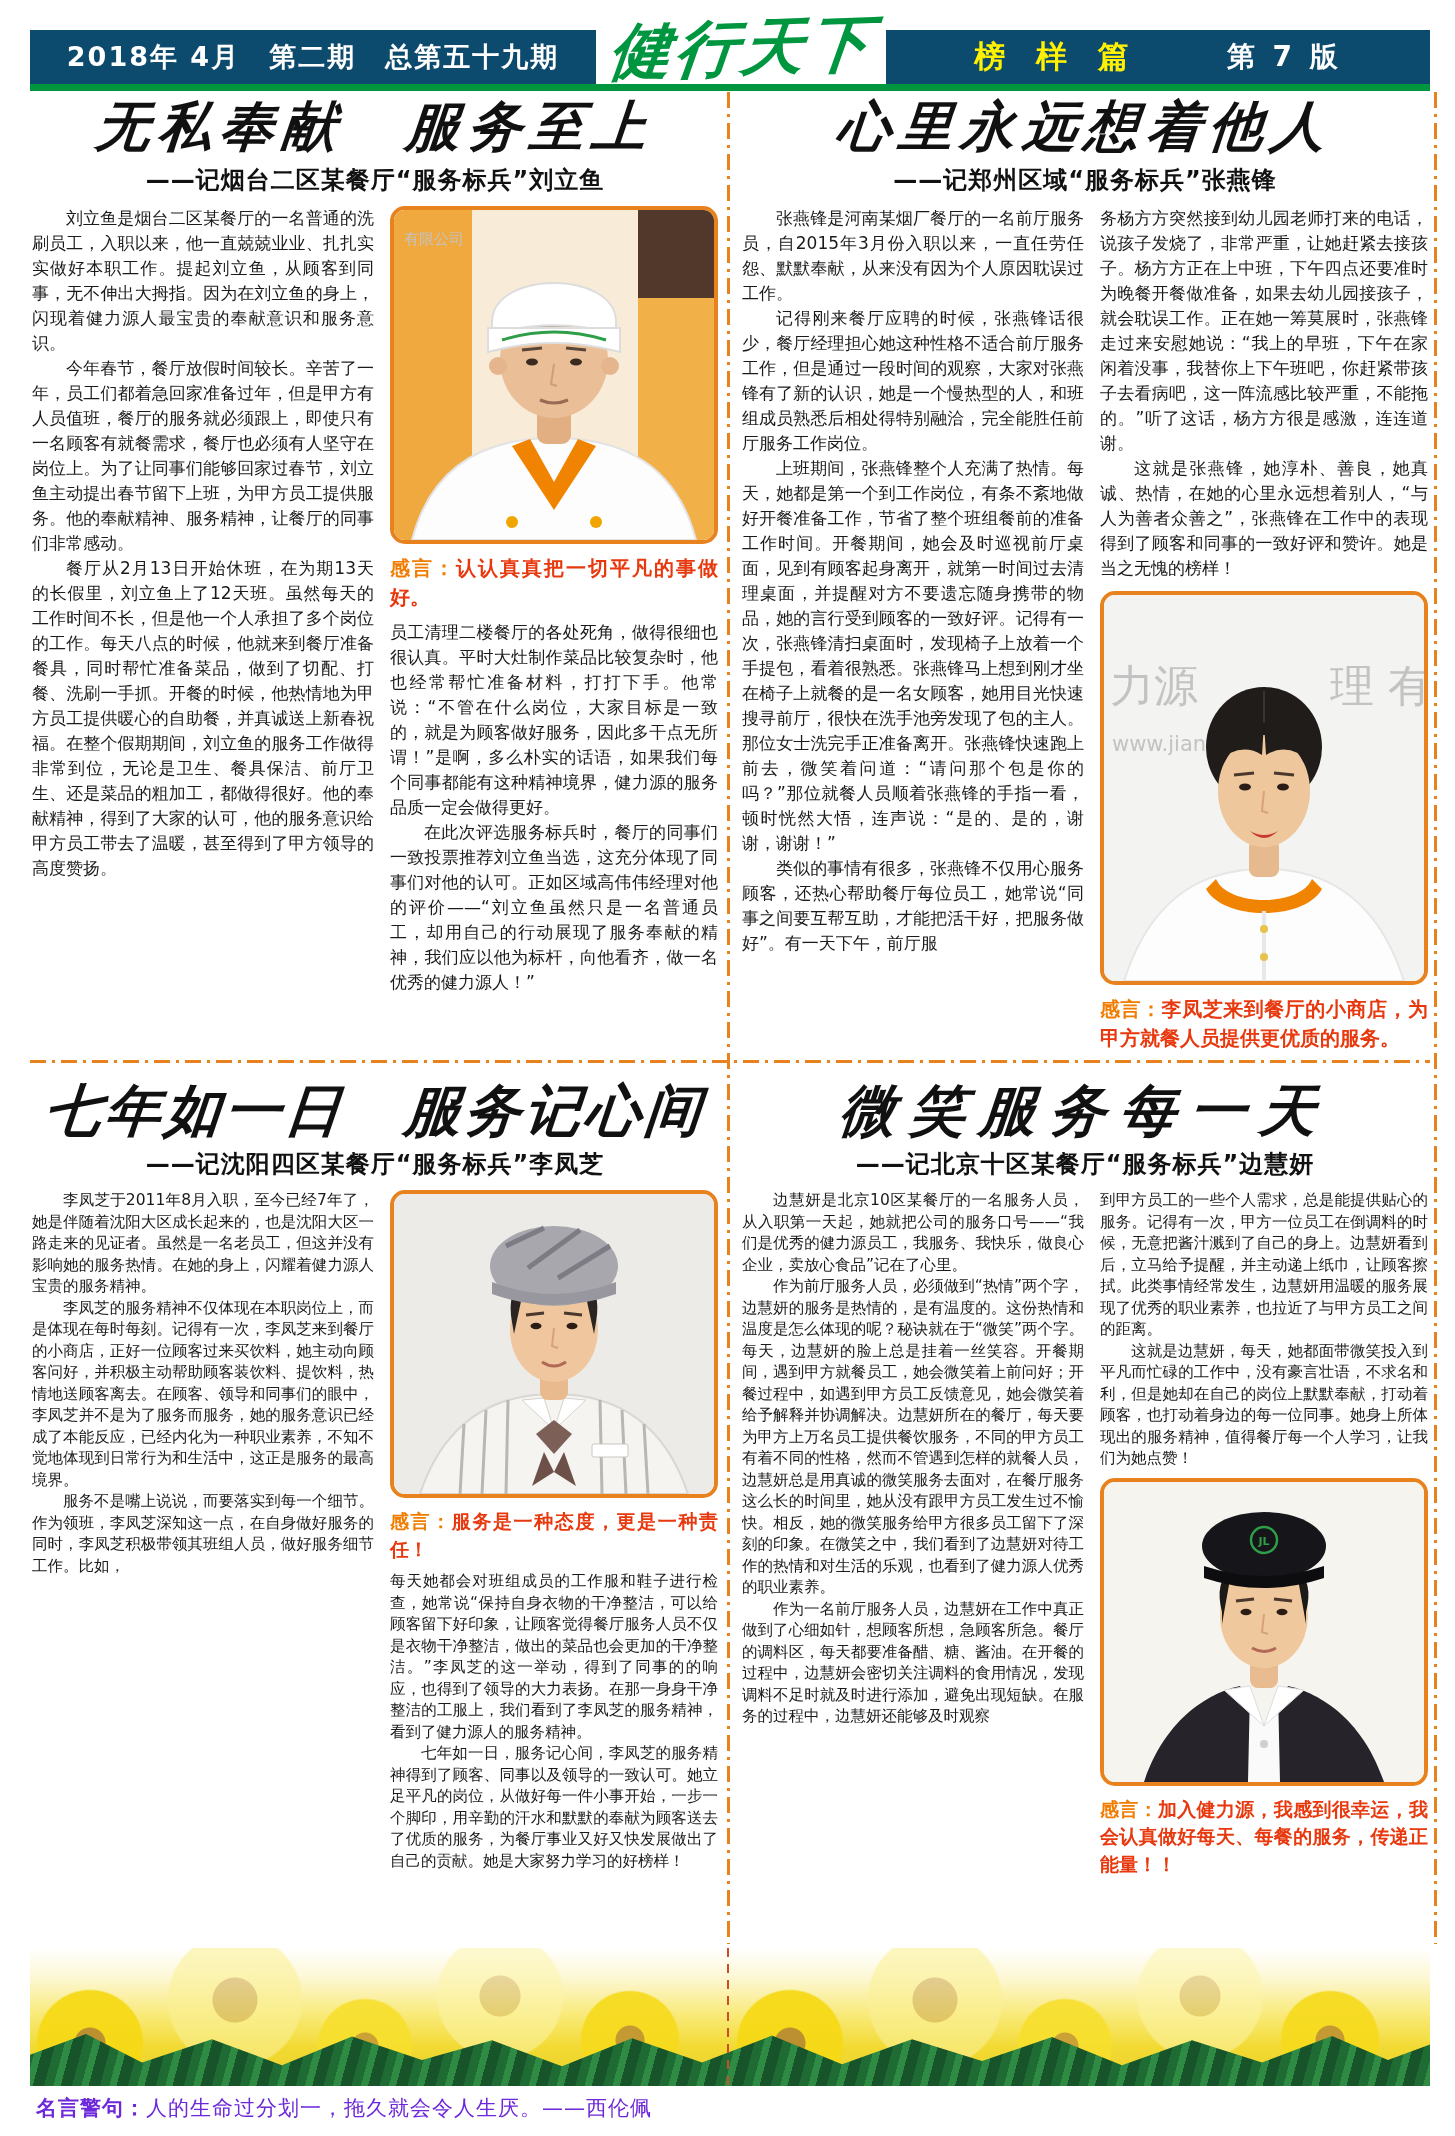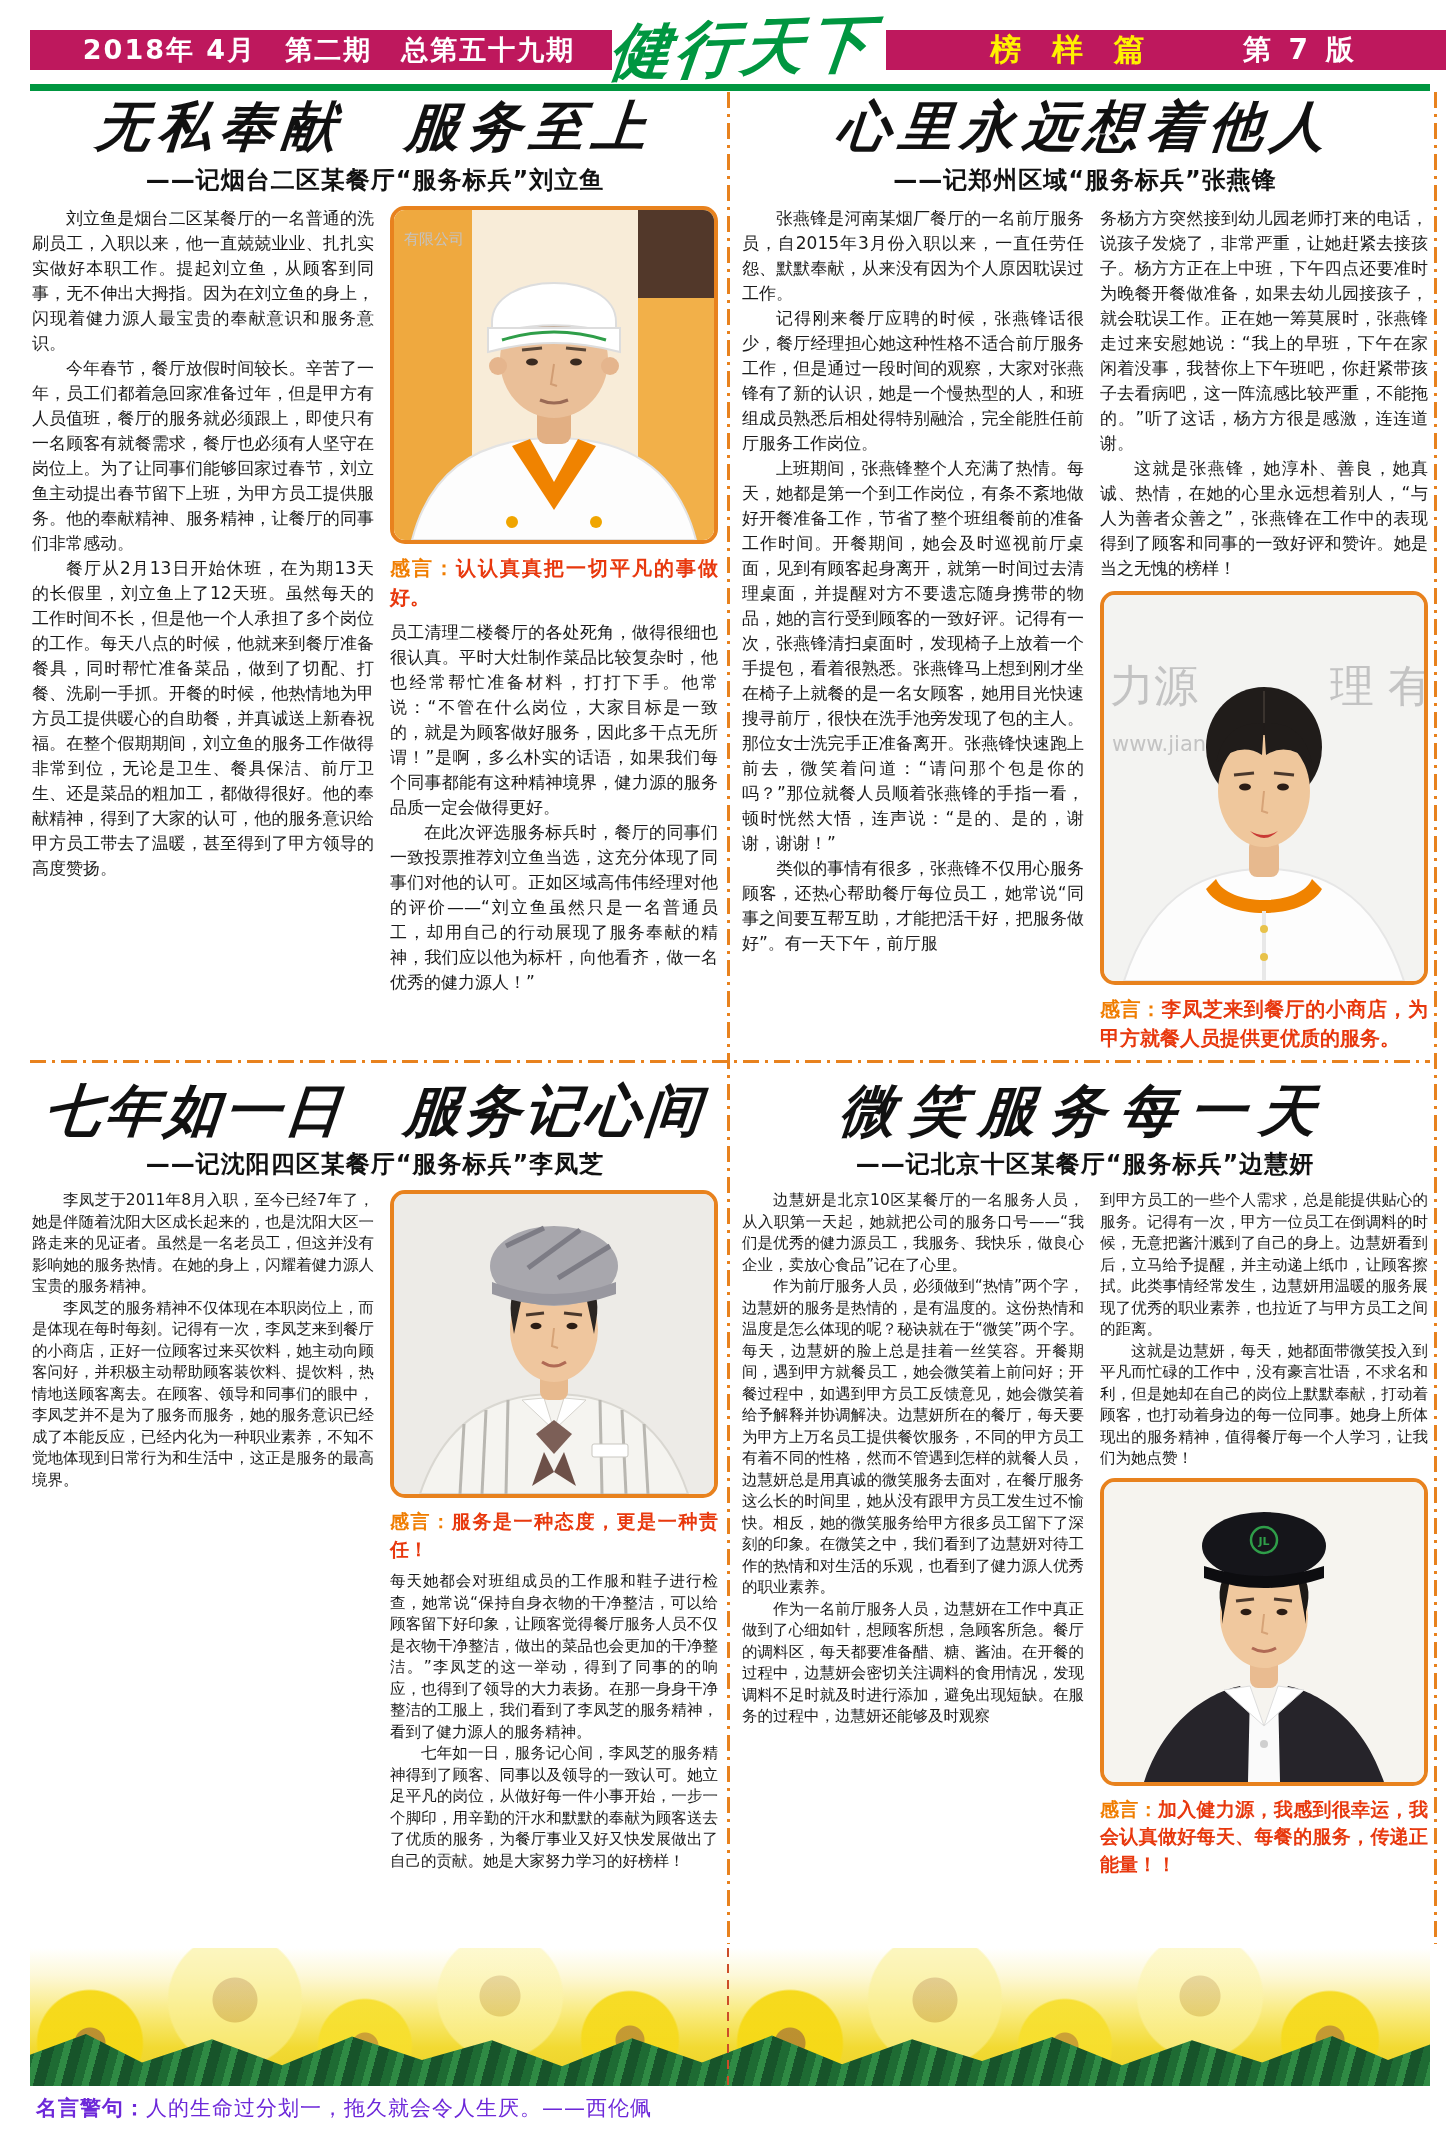--- a/index.html
+++ b/index.html
@@ -1,19 +1,19 @@
 <!DOCTYPE html>
 <html><head>
 <meta charset="utf-8">
 <style>
   html,body{margin:0;padding:0;background:#ffffff;}
   .page{position:relative;width:1455px;height:2136px;background:#fff;overflow:hidden;
         font-family:"DejaVu Sans","Liberation Sans",sans-serif;color:#1a1a1a;}
   
-  .bar{position:absolute;top:30px;height:40px;background:#be185d;display:flex;align-items:center;justify-content:center;padding-left:16px;}
+  .bar{position:absolute;top:30px;height:54px;background:#0c4a6e;display:flex;align-items:center;justify-content:center;}
   .bar-left{left:30px;width:566px;}
   .bar-right{left:886px;width:544px;justify-content:space-evenly;}
   .issue-line{color:#fff;font-weight:bold;font-size:27px;letter-spacing:2px;white-space:nowrap;}
   .masthead{position:absolute;left:592px;top:6px;width:300px;text-align:center;color:#009640;
             font-weight:900;font-size:62px;letter-spacing:4px;transform:skewX(-8deg) rotate(-2deg);
             font-style:italic;white-space:nowrap;z-index:3;}
   .section-label{color:#fff100;font-weight:900;font-size:31px;letter-spacing:10px;white-space:nowrap;}
   .page-label{color:#ffffff;font-weight:bold;font-size:28px;letter-spacing:4px;white-space:nowrap;}
   .header-rule{position:absolute;left:30px;top:84px;width:1400px;height:7px;background:#009640;}
   
@@ -175,20 +175,21 @@
     </div>
   </section>
 
   <section class="article a-bot" style="left:32px;top:1080px;width:686px;height:864px;">
     <h1 class="title t-sp4">七年如一日　服务记心间</h1>
     <h2 class="subtitle">——记沈阳四区某餐厅“服务标兵”李凤芝</h2>
     <div class="body">
       <div class="col-l">
           <p>李凤芝于2011年8月入职，至今已经7年了，她是伴随着沈阳大区成长起来的，也是沈阳大区一路走来的见证者。虽然是一名老员工，但这并没有影响她的服务热情。在她的身上，闪耀着健力源人宝贵的服务精神。</p>
           <p>李凤芝的服务精神不仅体现在本职岗位上，而是体现在每时每刻。记得有一次，李凤芝来到餐厅的小商店，正好一位顾客过来买饮料，她主动向顾客问好，并积极主动帮助顾客装饮料、提饮料，热情地送顾客离去。在顾客、领导和同事们的眼中，李凤芝并不是为了服务而服务，她的服务意识已经成了本能反应，已经内化为一种职业素养，不知不觉地体现到日常行为和生活中，这正是服务的最高境界。</p>
+          <p>服务不是嘴上说说，而要落实到每一个细节。作为领班，李凤芝深知这一点，在自身做好服务的同时，李凤芝积极带领其班组人员，做好服务细节工作。比如，</p>
         </div>
       <div class="col-r">
         <div class="photo-frame" style="height:300px;">
           <svg viewBox="0 0 320 300" preserveAspectRatio="none">
             <rect width="320" height="300" fill="#edebe7"></rect>
             <path d="M26,300 C54,216 112,200 160,200 C208,200 266,216 294,300 Z" fill="#f5f4f0" stroke="#d9d7d1" stroke-width="2"></path>
             <g stroke="#b9b7b1" stroke-width="3">
               <path d="M70,230 L66,300"></path>
                 <path d="M92,216 L88,300"></path>
                 <path d="M114,206 L112,300"></path>

